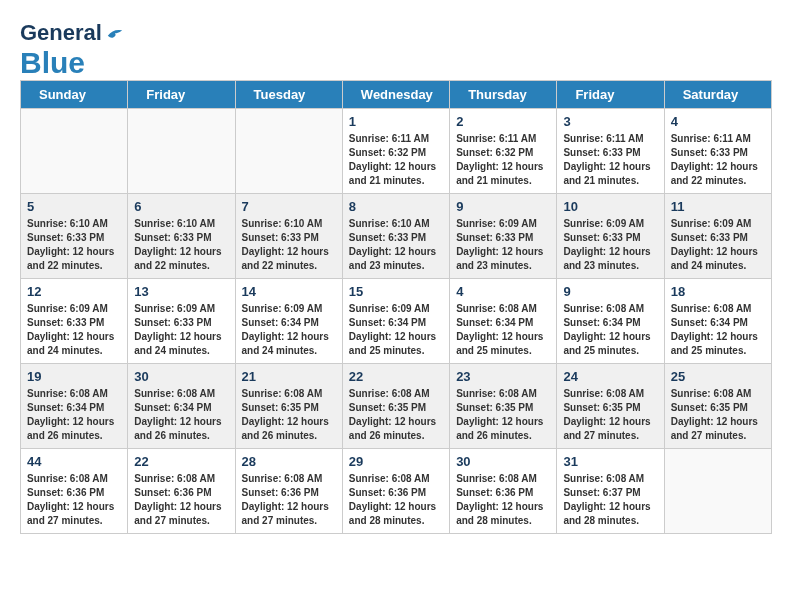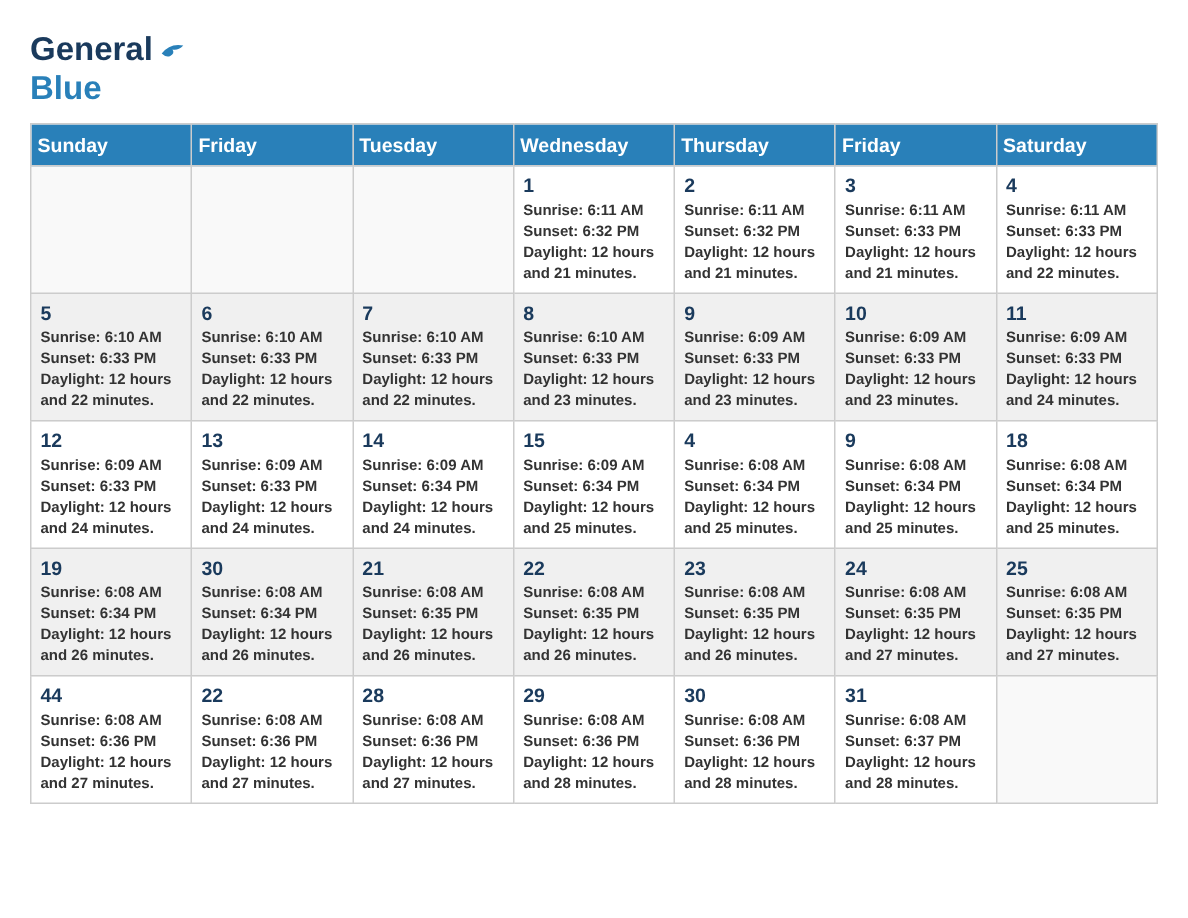--- a/index.html
+++ b/index.html
@@ -7,21 +7,20 @@
       font-family: Arial, sans-serif;
       background: #fff;
       width: 792px;
       min-height: 612px;
       padding: 20px;
     }
     .header-area {
       display: flex;
       justify-content: space-between;
       align-items: flex-start;
-      margin-bottom: 10px;
     }
     .logo {
       display: flex;
       flex-direction: column;
       align-items: flex-start;
     }
     .title-area {
       text-align: right;
     }
     .month-title {
@@ -35,21 +34,21 @@
     }
     .calendar {
       width: 100%;
       border-collapse: collapse;
       table-layout: fixed;
     }
     .calendar th {
       background-color: #2980b9;
       color: #fff;
       text-align: left;
-      padding: 6px 4px;
+      padding: 6px 18px;
       font-size: 13px;
       border: 1px solid #ccc;
     }
     .calendar td {
       border: 1px solid #ccc;
       vertical-align: top;
       padding: 5px 6px;
       font-size: 11px;
       color: #333;
       height: 85px;
@@ -78,21 +77,21 @@
       align-items: center;
       gap: 2px;
     }
     .logo-general {
       color: #1a3a5c;
       font-size: 22px;
       font-weight: bold;
     }
     .logo-blue-text {
       color: #2980b9;
-      font-size: 22px;
+      font-size: 30px;
       font-weight: bold;
     }
     .logo-bird {
       display: inline-block;
       width: 18px;
       height: 14px;
       margin-left: 2px;
     }
   </style>
 </head>

